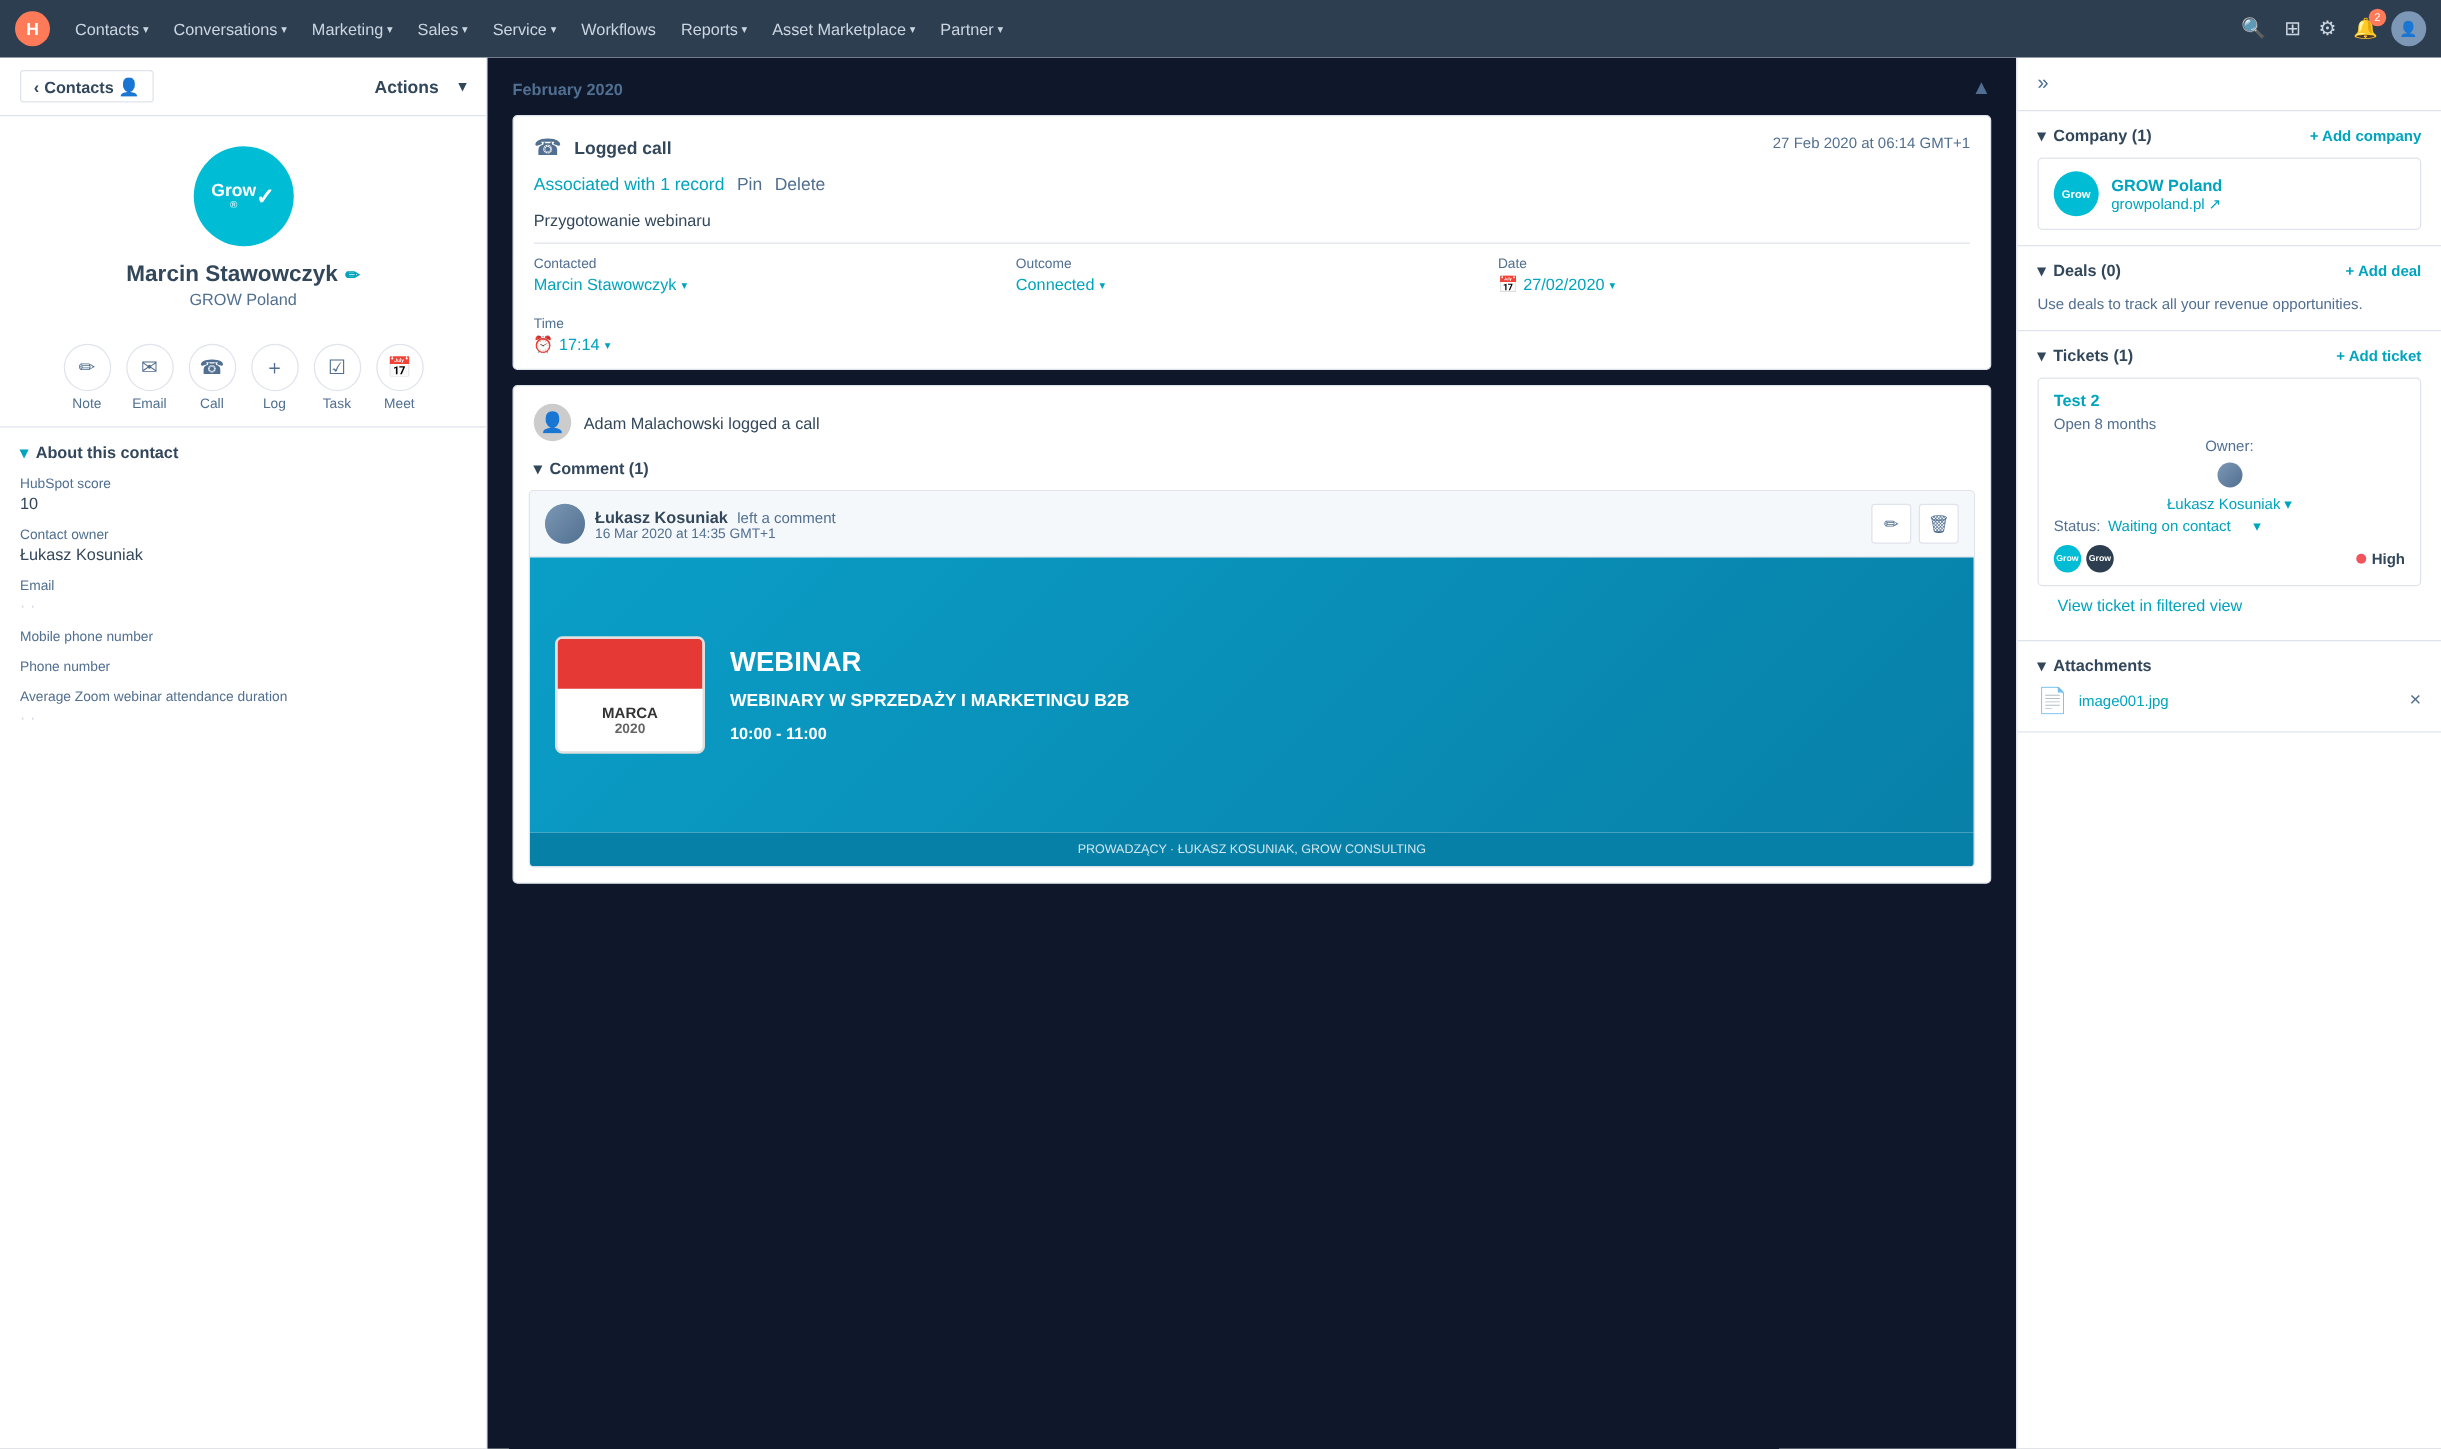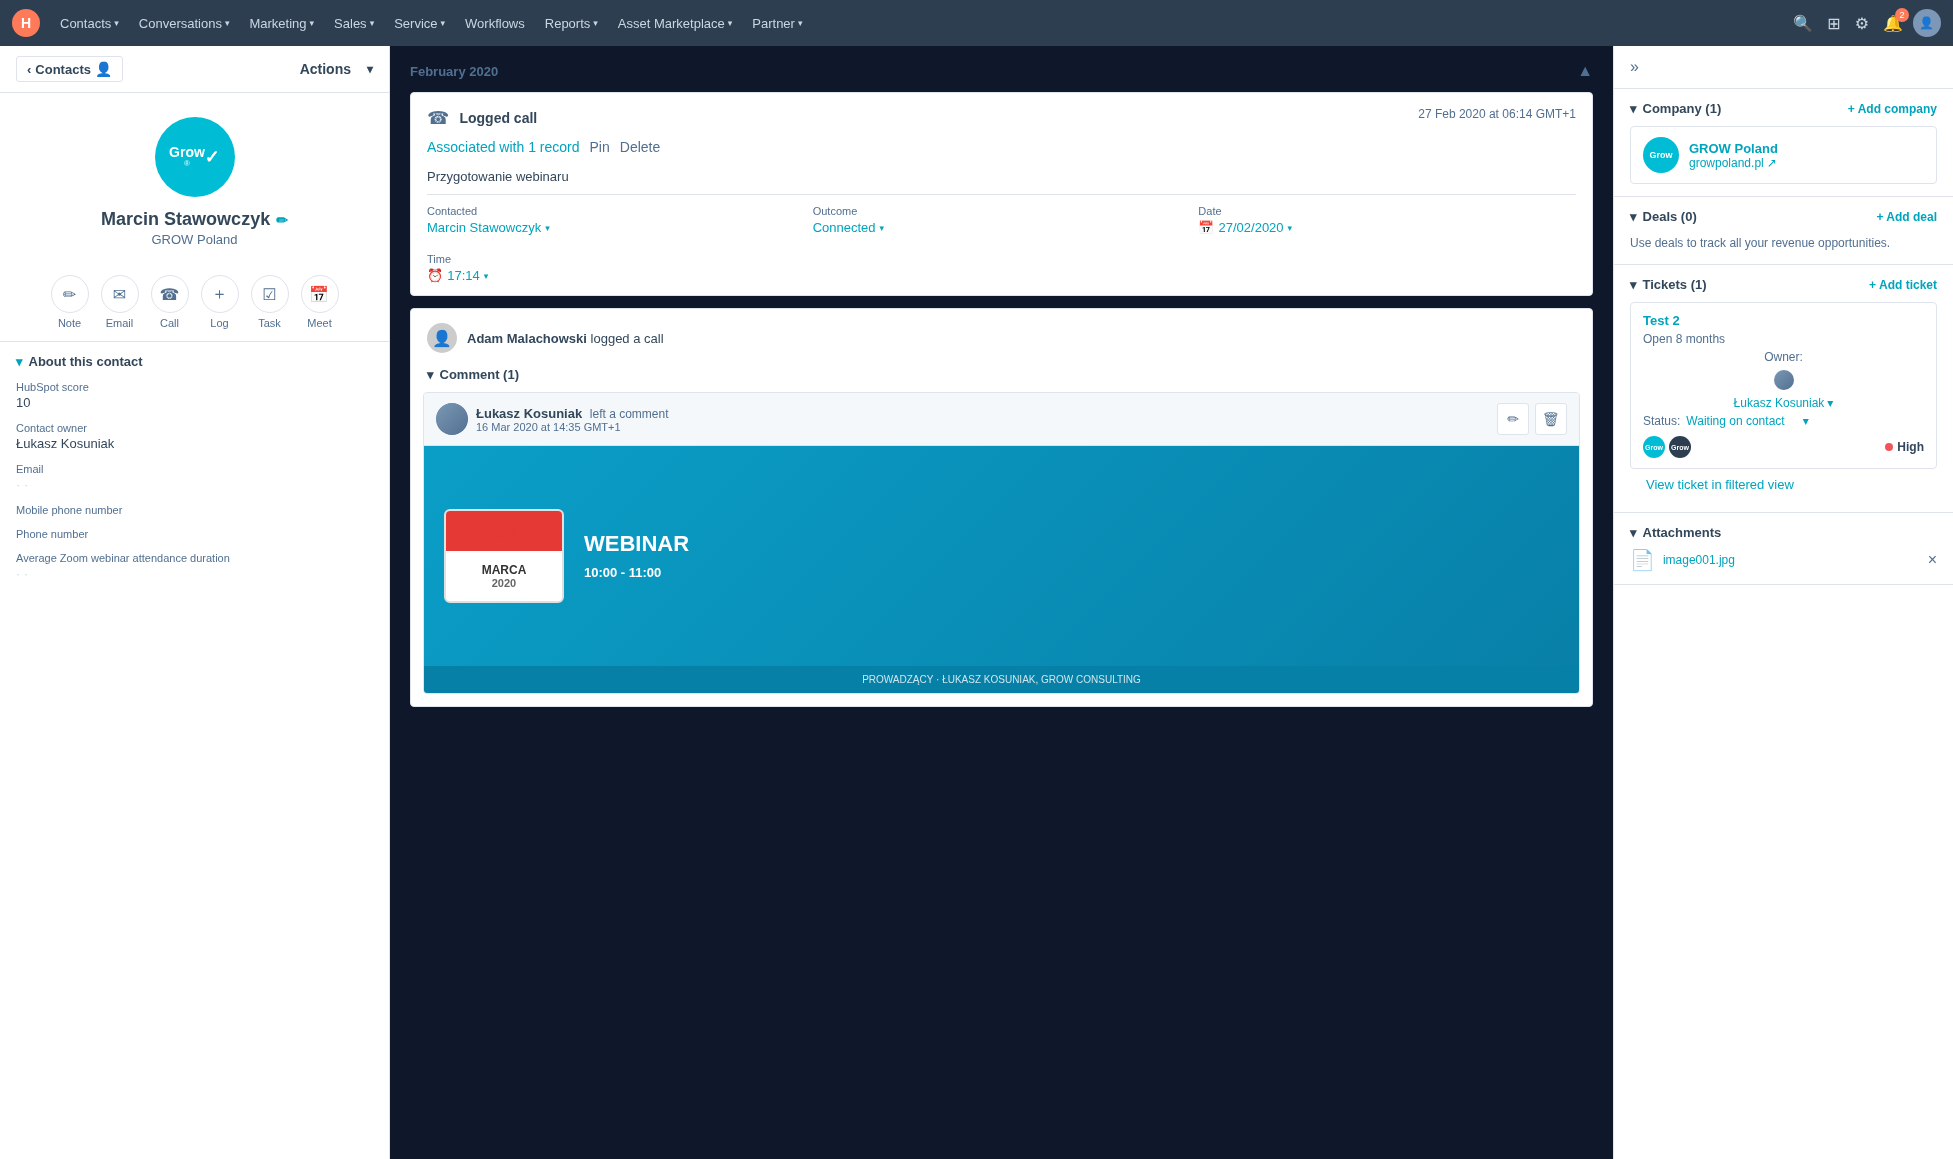--- a/index.html
+++ b/index.html
@@ -192,21 +192,21 @@
     .activity-logged-row {
       display: flex; align-items: center; gap: 10px;
       padding: 14px 16px;
     }
     .small-avatar {
       width: 30px; height: 30px; border-radius: 50%;
       background: #ccc; display: flex; align-items: center; justify-content: center;
       color: #516f90; font-size: 16px; flex-shrink: 0;
     }
     .logged-text { font-size: 13px; color: #33475b; }
-    .logged-text strong { font-weight: 700; }
+    .logged-text strong { font-weight: 400; }
 
     
     .comment-toggle {
       display: flex; align-items: center; gap: 6px;
       padding: 0 16px 0; font-size: 13px; color: #33475b;
       cursor: pointer; font-weight: 600; padding-bottom: 10px;
     }
     .comment-box {
       margin: 0 12px 12px;
       border: 1px solid #dfe3eb; border-radius: 4px; overflow: hidden;
@@ -567,20 +567,21 @@
               <div class="webinar-cal-header">
                 <div style="font-size:24px;font-weight:bold;color:#e53935;">23</div>
               </div>
               <div class="webinar-cal-body">
                 <div class="date-month">MARCA</div>
                 <div class="date-year">2020</div>
               </div>
             </div>
             <div class="webinar-content">
               <div class="webinar-title">WEBINAR</div>
+              <div class="webinar-subtitle">WEBINARY W SPRZEDAŻY I MARKETINGU B2B</div>
               <div class="webinar-time">10:00 - 11:00</div>
             </div>
           </div>
           <div class="webinar-footer">PROWADZĄCY · ŁUKASZ KOSUNIAK, GROW CONSULTING</div>
         </div>
       </div>
 
     </div>
   </div>
 

